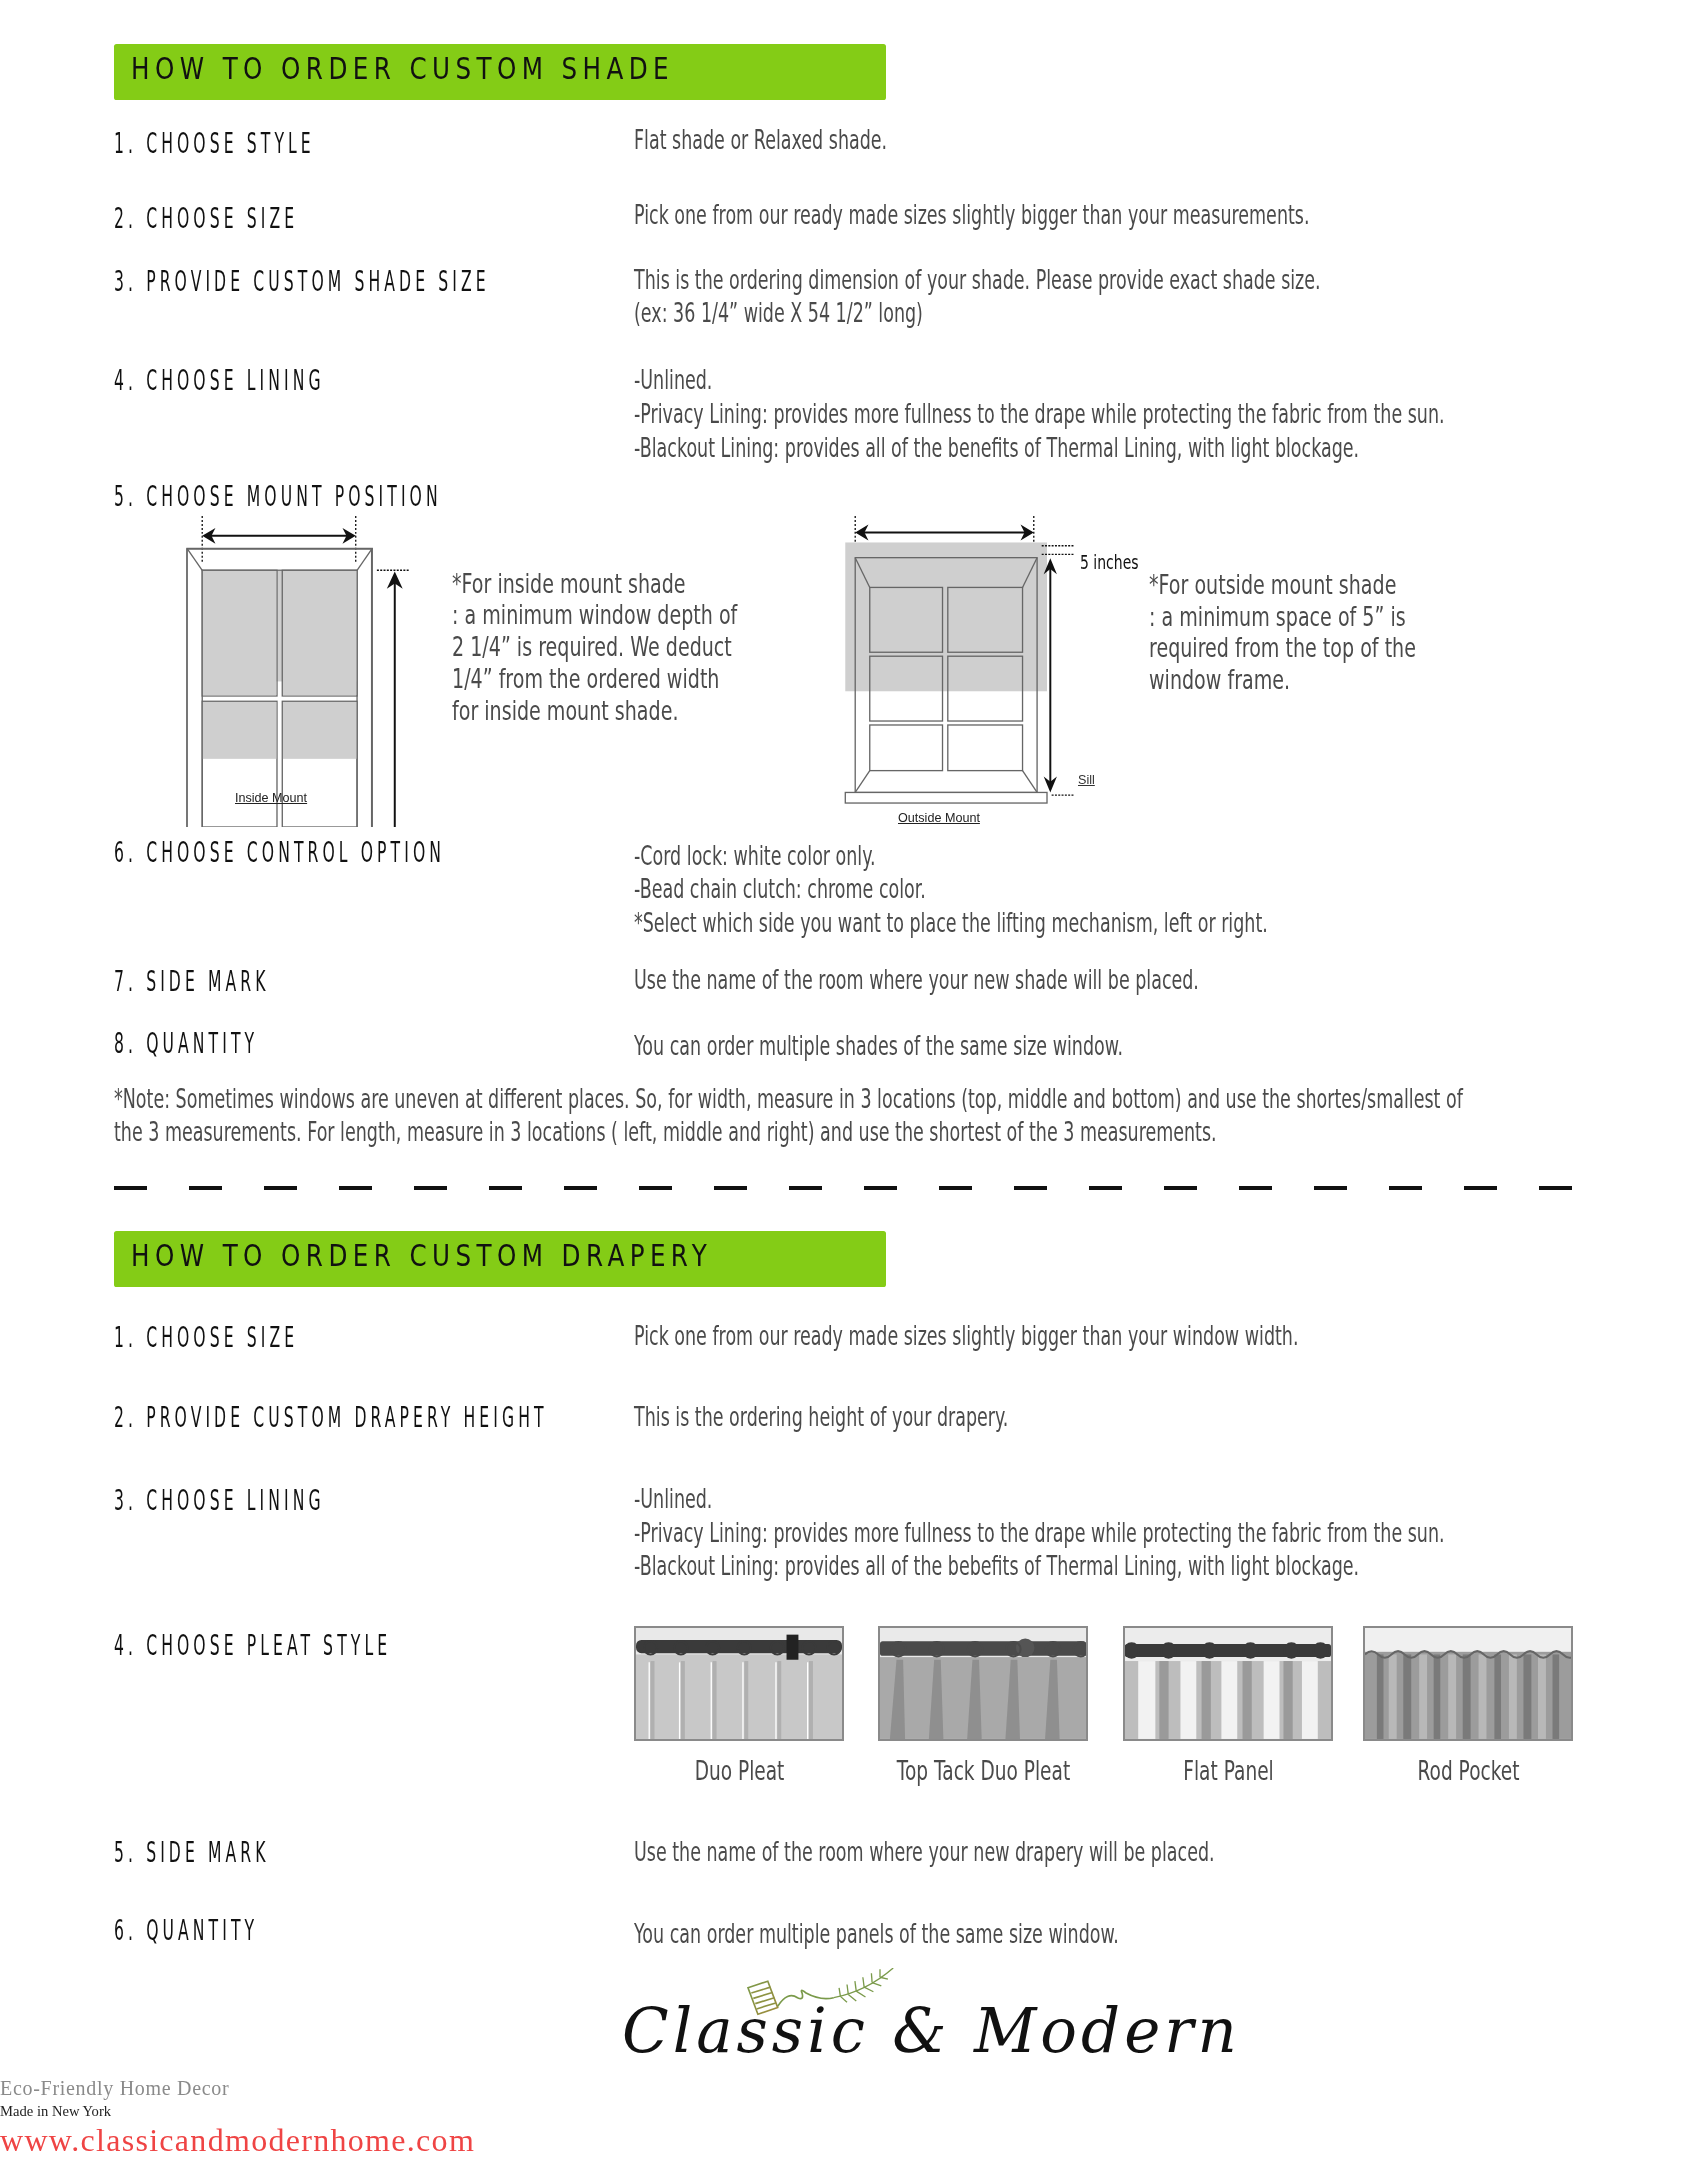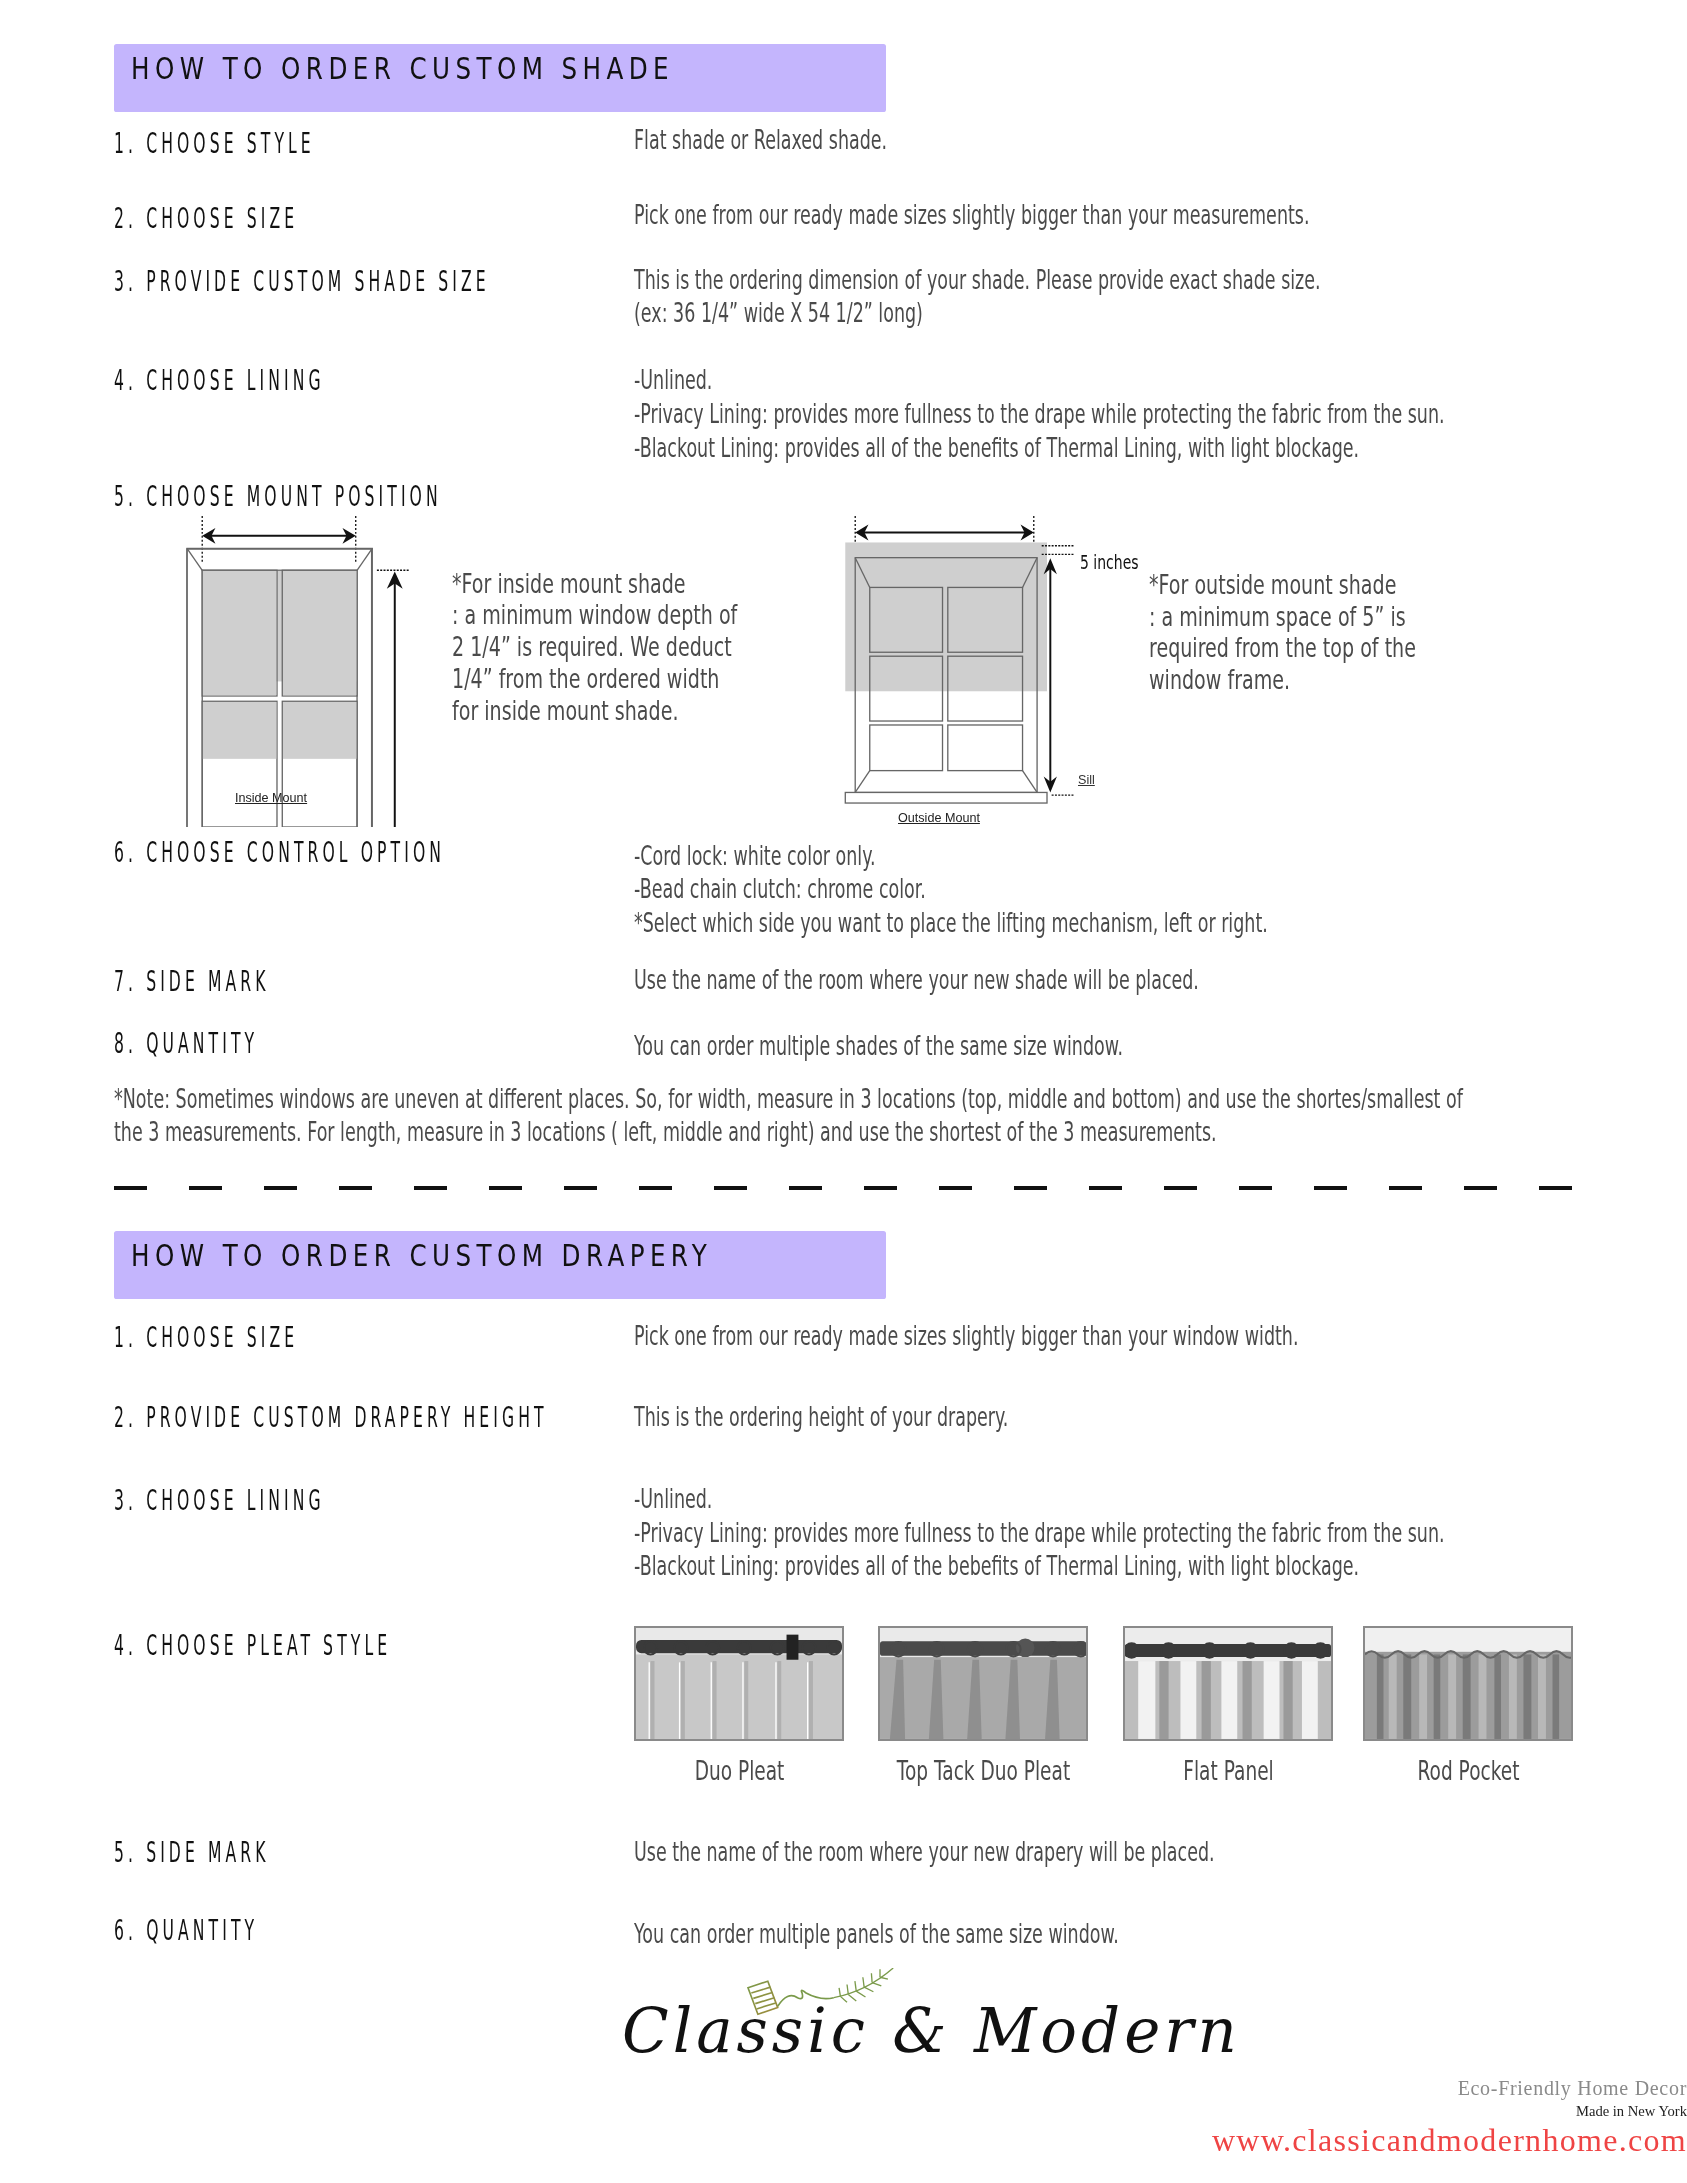--- a/index.html
+++ b/index.html
@@ -1,29 +1,29 @@
 <!DOCTYPE html>
 <html style="font-size:10.6px"><head>
 <meta charset="utf-8">
 <style>
   html,body{margin:0;padding:0;background:#fff;}
   body{width:1687px;height:2183px;position:relative;overflow:hidden;font-family:"Liberation Sans Narrow","Liberation Sans",sans-serif;}
   .abs{position:absolute;}
-  .hbar{position:absolute;left:114px;width:772px;height:68px;background:#c4b5fd;border-radius:2.6px;}
+  .hbar{position:absolute;left:114px;width:772px;height:56px;background:#84cc16;border-radius:2.6px;}
   .hbar span{position:absolute;left:17px;top:7.3px;font-size:30px;letter-spacing:6.6px;color:#111;font-family:"DejaVu Sans","Liberation Sans",sans-serif;transform:scaleX(0.82);transform-origin:left center;white-space:nowrap;}
   .lbl{position:absolute;left:114px;font-size:28px;letter-spacing:6.6px;color:#111;font-family:"DejaVu Sans Condensed","DejaVu Sans",sans-serif;transform:scaleX(0.62);transform-origin:left top;white-space:nowrap;}
   .desc{position:absolute;left:634px;font-size:26.5px;color:#4a4a4a;line-height:33px;white-space:nowrap;font-family:"DejaVu Sans","Liberation Sans",sans-serif;transform:scaleX(0.66);transform-origin:left top;}
   .note{position:absolute;left:114px;width:2316px;font-size:26.5px;color:#4a4a4a;line-height:33px;font-family:"DejaVu Sans","Liberation Sans",sans-serif;transform:scaleX(0.66);transform-origin:left top;}
   .dtxt{position:absolute;font-size:26.5px;color:#4a4a4a;line-height:32px;white-space:nowrap;font-family:"DejaVu Sans","Liberation Sans",sans-serif;transform:scaleX(0.72);transform-origin:left top;}
   .cap{position:absolute;font-size:12.6px;color:#222;font-family:"Liberation Sans",sans-serif;white-space:nowrap;text-decoration:underline;}
   .dash{position:absolute;top:1186px;left:114px;width:1482px;height:4px;background:repeating-linear-gradient(90deg,#111 0 33px,transparent 33px 75px);}
   .pimg{position:absolute;top:1626px;width:210px;height:115px;border:2px solid #8a8a8a;box-sizing:border-box;overflow:hidden;background:#e8e8e8;}
   .plbl{position:absolute;top:1755px;font-size:26.5px;color:#4a4a4a;font-family:"DejaVu Sans","Liberation Sans",sans-serif;white-space:nowrap;transform:scaleX(0.7);transform-origin:center top;text-align:center;width:265px;}
   .logo-script{position:absolute;left:622px;top:1995px;font-size:61px;font-family:"DejaVu Serif","Liberation Serif",serif;font-style:italic;color:#111;letter-spacing:4px;white-space:nowrap;}
-  .logo-tag{position:absolute;left:0;width:1687px;text-align:right;font-family:"Liberation Serif","DejaVu Serif",serif;white-space:nowrap;}
+  .logo-tag{position:absolute;left:0;width:1687px;text-align:left;font-family:"Liberation Serif","DejaVu Serif",serif;white-space:nowrap;}
 </style>
 </head>
 <body>
 
 <div class="hbar" style="top:44px;">
   <span>HOW TO ORDER CUSTOM SHADE</span>
 </div>
 
 <div class="lbl" style="top:127px;">1. CHOOSE STYLE</div>
 <div class="desc" style="top:123px;">Flat shade or Relaxed shade.</div>

